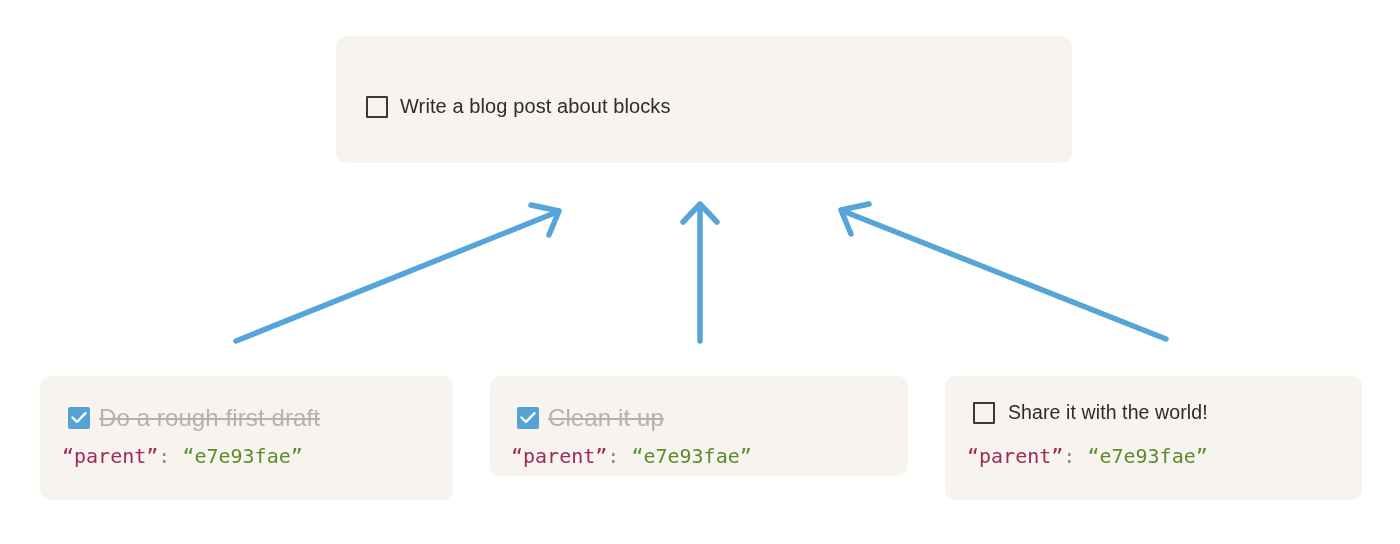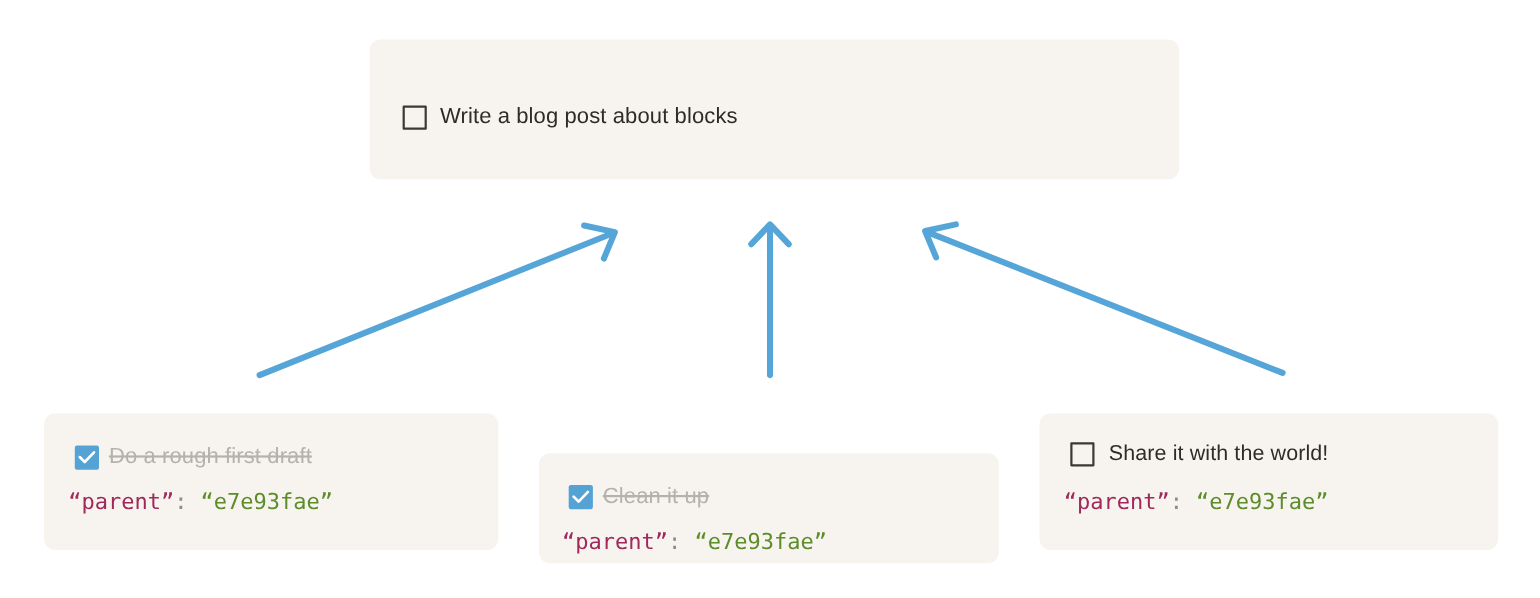--- a/index.html
+++ b/index.html
@@ -40,21 +40,20 @@
     left: 40px;
     top: 376px;
     width: 413px;
     height: 124px;
   }
   .card-b2 {
     left: 490px;
     top: 376px;
     width: 418px;
     height: 100px;
-    margin-top: 36px;
   }
   .card-b3 {
     left: 945px;
     top: 376px;
     width: 417px;
     height: 124px;
   }
   .todo-row {
     position: absolute;
     display: flex;
@@ -93,21 +92,21 @@
     white-space: nowrap;
     letter-spacing: 0.1px;
   }
   .card-top .todo-label { margin-left: 12px; font-size: 20px; }
   .card-b3 .todo-label { margin-left: 13px; font-size: 19.5px; }
   .todo-label.done {
     color: #b5b2ad;
     text-decoration: line-through;
     text-decoration-thickness: 1.5px;
     margin-left: 9px;
-    font-size: 20px;
+    font-size: 24px;
   }
   .json-row {
     position: absolute;
     font-family: "DejaVu Sans Mono", monospace;
     font-size: 20px;
     white-space: nowrap;
     letter-spacing: 0px;
   }
   .card-top .json-row { left: 360px; top: 0; }
   .card-top .json-row { left: 24px; top: 72px; }

